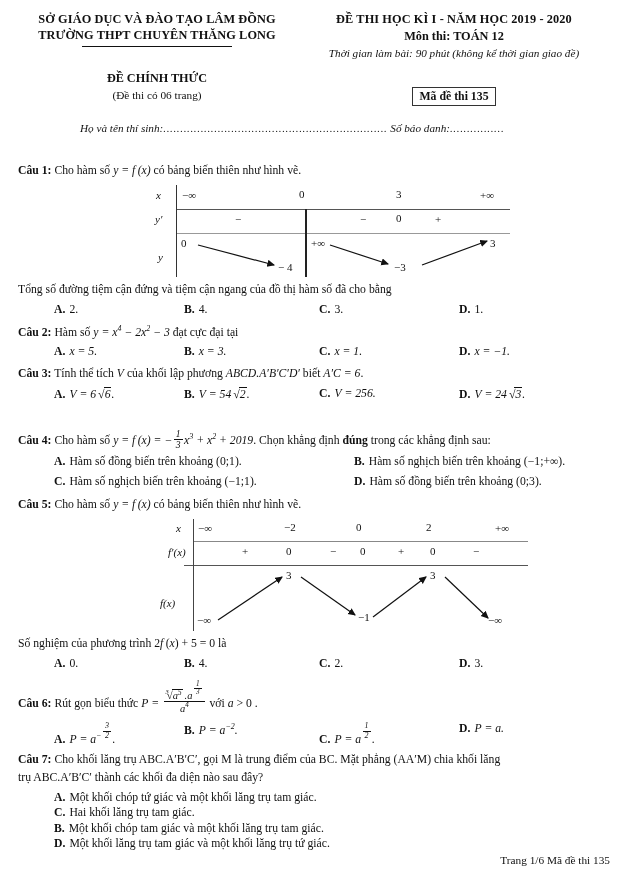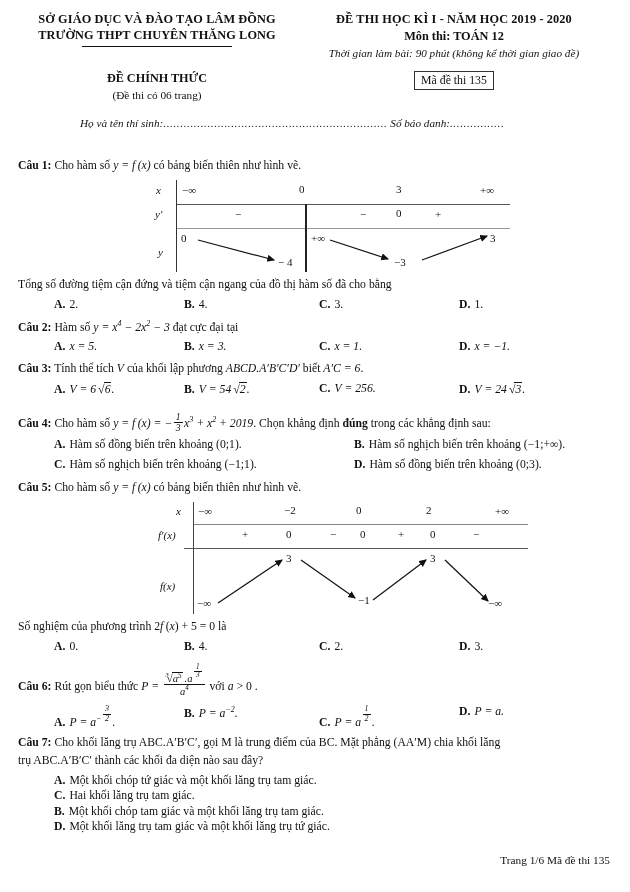--- a/index.html
+++ b/index.html
@@ -24,21 +24,21 @@
   .hdr-ital { font-style: italic; font-size: 11.2px; margin-top: 3px; }
   .hdr-sub { font-weight: bold; font-size: 12.3px; margin-top: 1px; }
 
   .row2 { display: flex; padding: 12px 18px 0 18px; }
   .row2-left { width: 278px; text-align: center; }
   .row2-right { flex: 1; text-align: center; }
   .official { font-weight: bold; font-size: 12.2px; }
   .pages { font-size: 11.3px; margin-top: 3px; }
   .codebox {
     display: inline-block; border: 1px solid #333; padding: 1px 6px;
-    font-weight: normal; font-size: 11.8px; margin-top: 0;
+    font-weight: bold; font-size: 11.8px; margin-top: 16px;
   }
 
   .idline { padding: 16px 28px 0 80px; font-style: italic; font-size: 11.2px; white-space: nowrap; }
   .dots { letter-spacing: .6px; }
 
   
   .qs { padding: 14px 18px 0 18px; }
   .q { margin-top: 7px; line-height: 1.5; font-size: 11.7px; }
   .q:first-child { margin-top: 14px; }
   .qlab { font-weight: bold; }
@@ -183,21 +183,21 @@
       <span>biết</span>
       <span class="it">A′C = 6</span>.
     </div>
     <div class="ans">
       <div class="opt"><span class="k">A.</span><span class="it">V&nbsp;=&nbsp;6<span class="sq"><span class="rad">√</span><span class="rng">6</span></span>.</span></div>
       <div class="opt"><span class="k">B.</span><span class="it">V&nbsp;=&nbsp;54<span class="sq"><span class="rad">√</span><span class="rng">2</span></span>.</span></div>
       <div class="opt"><span class="k">C.</span><span class="it">V&nbsp;=&nbsp;256.</span></div>
       <div class="opt"><span class="k">D.</span><span class="it">V&nbsp;=&nbsp;24<span class="sq"><span class="rad">√</span><span class="rng">3</span></span>.</span></div>
     </div>
 
-    <div class="q" style="margin-top:15px;">
+    <div class="q" style="margin-top:27px;">
       <span class="qlab">Câu 4:</span>
       <span>Cho hàm số</span>
       <span class="it">y&nbsp;=&nbsp;<span class="it">f</span> (<span class="it">x</span>)&nbsp;=&nbsp;−<span class="frac"><span class="n">1</span><span class="d">3</span></span>x<sup class="e">3</sup>&nbsp;+&nbsp;x<sup class="e">2</sup>&nbsp;+&nbsp;2019</span><span>. Chọn khẳng định <b>đúng</b> trong các khẳng định sau:</span>
     </div>
     <div class="ans wide2">
       <div class="opt"><span class="k">A.</span><span>Hàm số đồng biến trên khoảng (0;1).</span></div>
       <div class="opt"><span class="k">B.</span><span>Hàm số nghịch biến trên khoảng (−1;+∞).</span></div>
       <div class="opt"><span class="k">C.</span><span>Hàm số nghịch biến trên khoảng (−1;1).</span></div>
       <div class="opt"><span class="k">D.</span><span>Hàm số đồng biến trên khoảng (0;3).</span></div>
     </div>
@@ -214,21 +214,21 @@
       <div class="hline" style="left:26px;top:46px;width:344px;background:#555;"></div>
       <div class="vline" style="left:35px;top:0px;height:112px;background:#444;width:1.4px;"></div>
 
       <div class="cell cit" style="left:18px;top:3px;">x</div>
       <div class="cell" style="left:40px;top:3px;">−∞</div>
       <div class="cell" style="left:126px;top:2px;">−2</div>
       <div class="cell" style="left:198px;top:2px;">0</div>
       <div class="cell" style="left:268px;top:2px;">2</div>
       <div class="cell" style="left:337px;top:3px;">+∞</div>
 
-      <div class="cell cit" style="left:0px;top:27px;">f′(x)</div>
+      <div class="cell cit" style="left:10px;top:27px;">f′(x)</div>
       <div class="cell" style="left:84px;top:26px;">+</div>
       <div class="cell" style="left:128px;top:26px;">0</div>
       <div class="cell" style="left:172px;top:26px;">−</div>
       <div class="cell" style="left:202px;top:26px;">0</div>
       <div class="cell" style="left:240px;top:26px;">+</div>
       <div class="cell" style="left:272px;top:26px;">0</div>
       <div class="cell" style="left:315px;top:26px;">−</div>
 
       <div class="cell cit" style="left:2px;top:78px;">f(x)</div>
       <div class="cell" style="left:39px;top:95px;">−∞</div>

